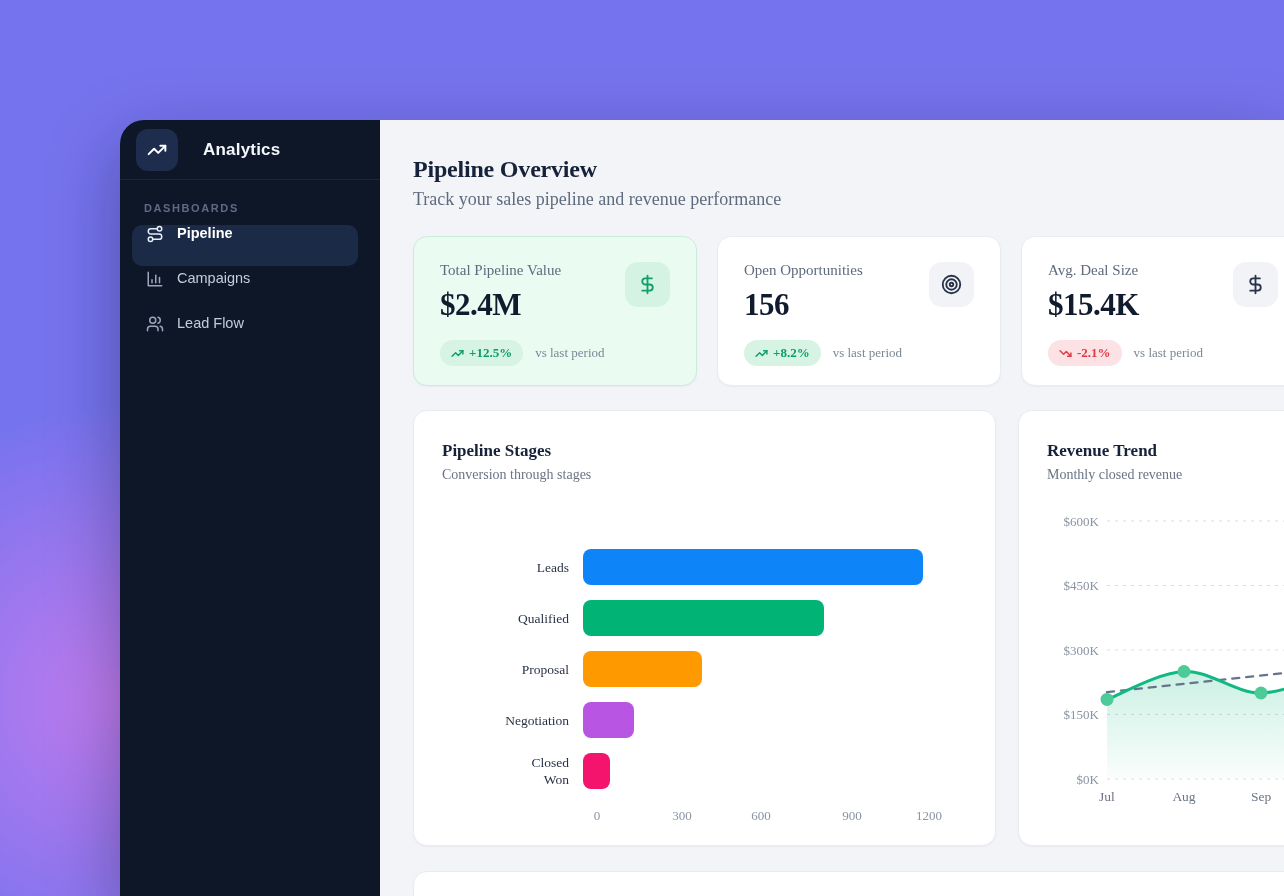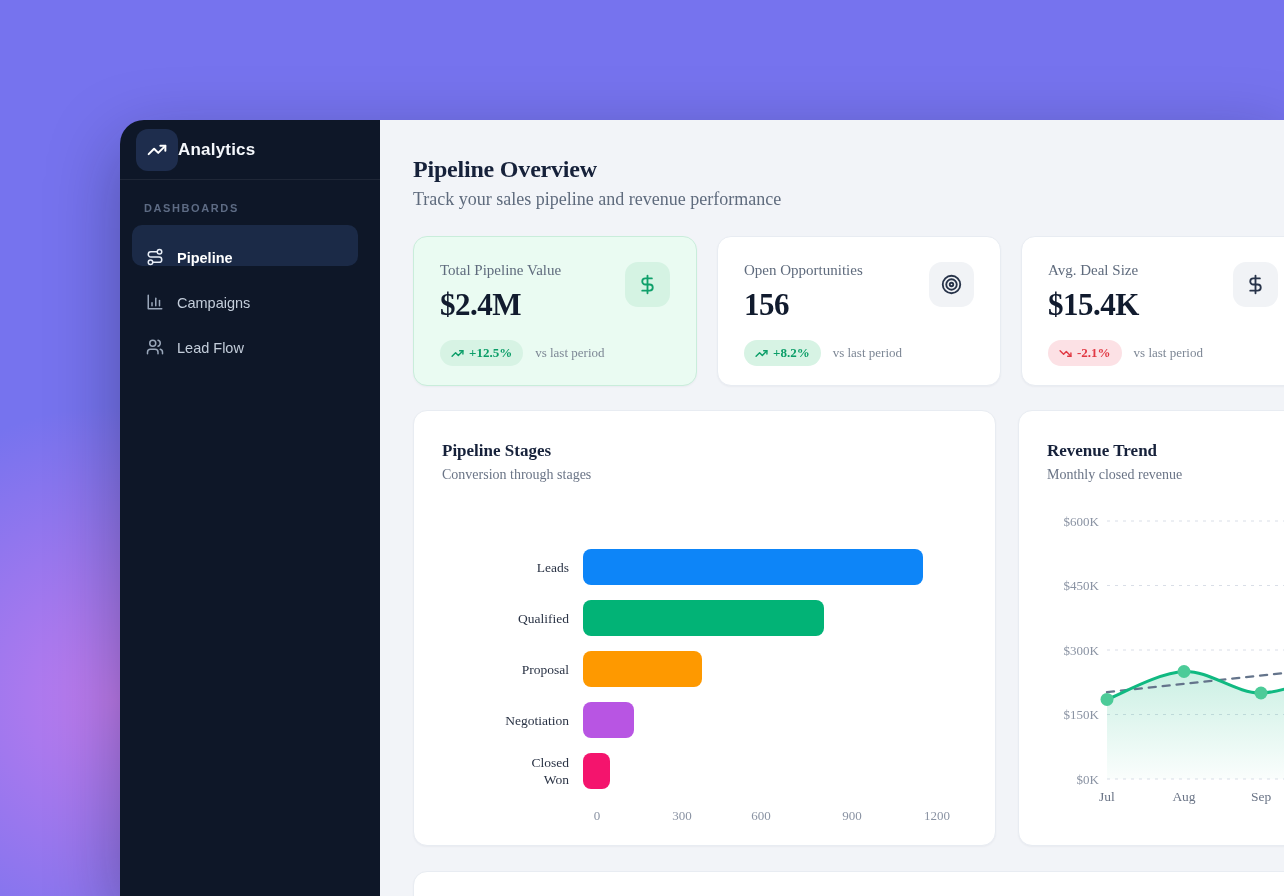--- a/index.html
+++ b/index.html
@@ -10,27 +10,27 @@
       radial-gradient(420px 420px at 115px 700px, rgba(205,125,238,.85), rgba(205,125,238,0) 70%),
       #7673ee;
   }
   .window {
     position:absolute; left:120px; top:120px; right:0; bottom:0;
     border-top-left-radius:24px; overflow:hidden; display:flex;
     box-shadow:0 24px 70px rgba(10,16,35,.35);
   }
   
   .sidebar { width:260px; flex:0 0 260px; background:#0e1728; color:#dbe2ec; display:flex; flex-direction:column; }
-  .side-header { height:60px; display:flex; align-items:center; gap:0; padding:0 18px 0 16px; border-bottom:1px solid rgba(255,255,255,.07); }
+  .side-header { height:60px; display:flex; align-items:center; gap:25px; padding:0 18px 0 16px; border-bottom:1px solid rgba(255,255,255,.07); }
   .logo-box { width:42px; height:42px; border-radius:12px; background:#1e2d4d; display:flex; align-items:center; justify-content:center; }
   .logo-box svg { width:20px; height:20px; stroke:#fff; }
   .app-title { font-size:17px; font-weight:700; color:#f4f7fb; letter-spacing:.2px; }
   .side-section { padding:22px 22px 0 12px; }
   .section-label { font-size:11px; font-weight:700; letter-spacing:1.6px; color:#5d6b84; margin:0 0 11px 12px; }
-  .nav-item { height:41px; display:flex; align-items:flex-end; gap:13px; padding:0 14px; border-radius:10px; margin-bottom:4px; font-size:14.5px; color:#c3cdda; cursor:pointer; }
+  .nav-item { height:41px; display:flex; align-items:flex-start; gap:13px; padding:0 14px; border-radius:10px; margin-bottom:4px; font-size:14.5px; color:#c3cdda; cursor:pointer; }
   .nav-item svg { width:18px; height:18px; stroke:#9aa7ba; flex:0 0 18px; }
   .nav-item.active { background:#1b2a47; color:#ffffff; font-weight:600; }
   .nav-item.active svg { stroke:#e8eef7; }
   
   .main { flex:1; background:#f2f4f8; padding:35px 0 0 33px; overflow:hidden; position:relative;font-family:Liberation Serif, serif; }
   .page-title { font-size:24px; line-height:28px; font-weight:800; color:#16213a; letter-spacing:-.2px; }
   .page-subtitle { margin-top:6px; font-size:18px; line-height:20px; color:#5f6b7d; }
   .kpi-row { display:flex; gap:20px; margin-top:27px; width:892px; }
   .kpi-card { position:relative; width:284px; height:150px; background:#fff; border:1px solid #e8ecf2; border-radius:14px; padding:25px 26px; box-shadow:0 1px 2px rgba(16,24,40,.04); }
   .kpi-card.mint { background:#eafbf2; border-color:#c9eddb; }
@@ -205,21 +205,21 @@
               <div class="bar-label">Closed
 Won</div>
               <div class="bar-fill" style="width: 27px; background: rgb(244, 20, 109);"></div>
             </div>
           </div>
         <div class="bar-axis" id="bar-axis">
             <span style="left: 0px;">0</span>
             <span style="left: 85px;">300</span>
             <span style="left: 164px;">600</span>
             <span style="left: 255px;">900</span>
-            <span style="left: 340px;">1200</span>
+            <span style="left: 332px;">1200</span>
           </div>
       </div>
 
       <div class="chart-card">
         <div class="chart-title">Revenue Trend</div>
         <div class="chart-subtitle">Monthly closed revenue</div>
         <svg class="line-svg" id="line-svg" width="527" height="312">
             <line x1="60" y1="16" x2="527" y2="16" stroke="#d9dee7" stroke-width="1" stroke-dasharray="3 5"></line>
             <text x="52" y="20.5" text-anchor="end" font-size="13" fill="#8a93a3">$600K</text>
             <line x1="60" y1="80.5" x2="527" y2="80.5" stroke="#d9dee7" stroke-width="1" stroke-dasharray="3 5"></line>

